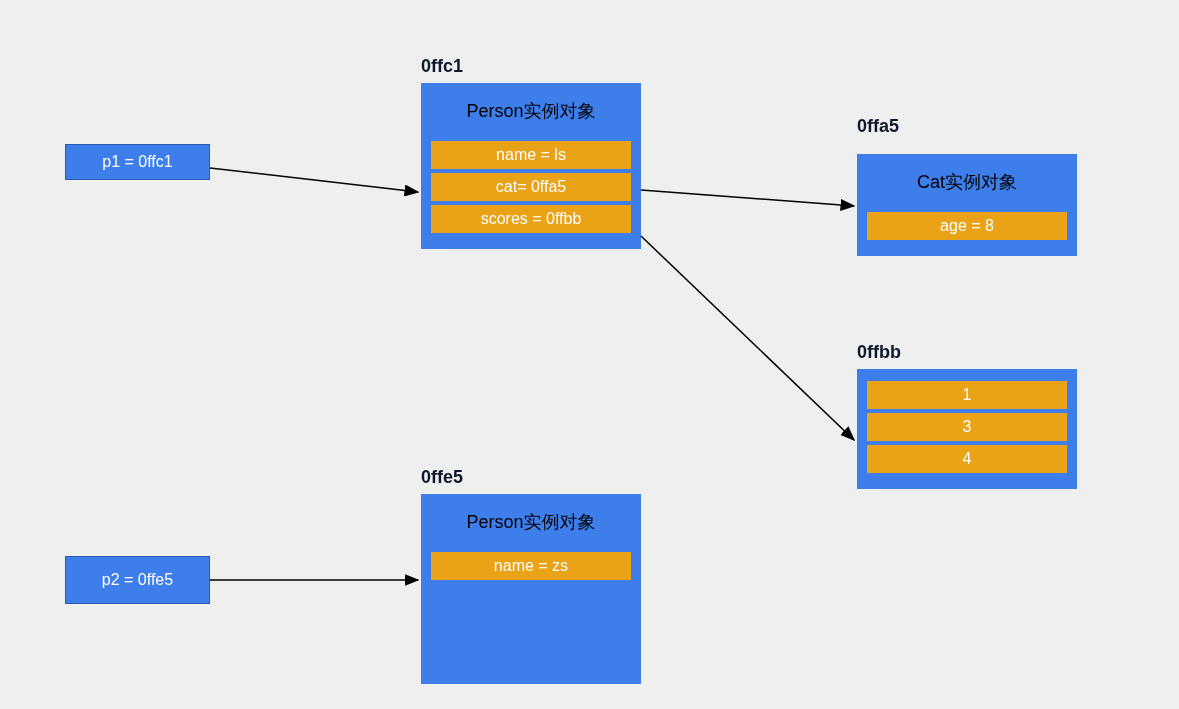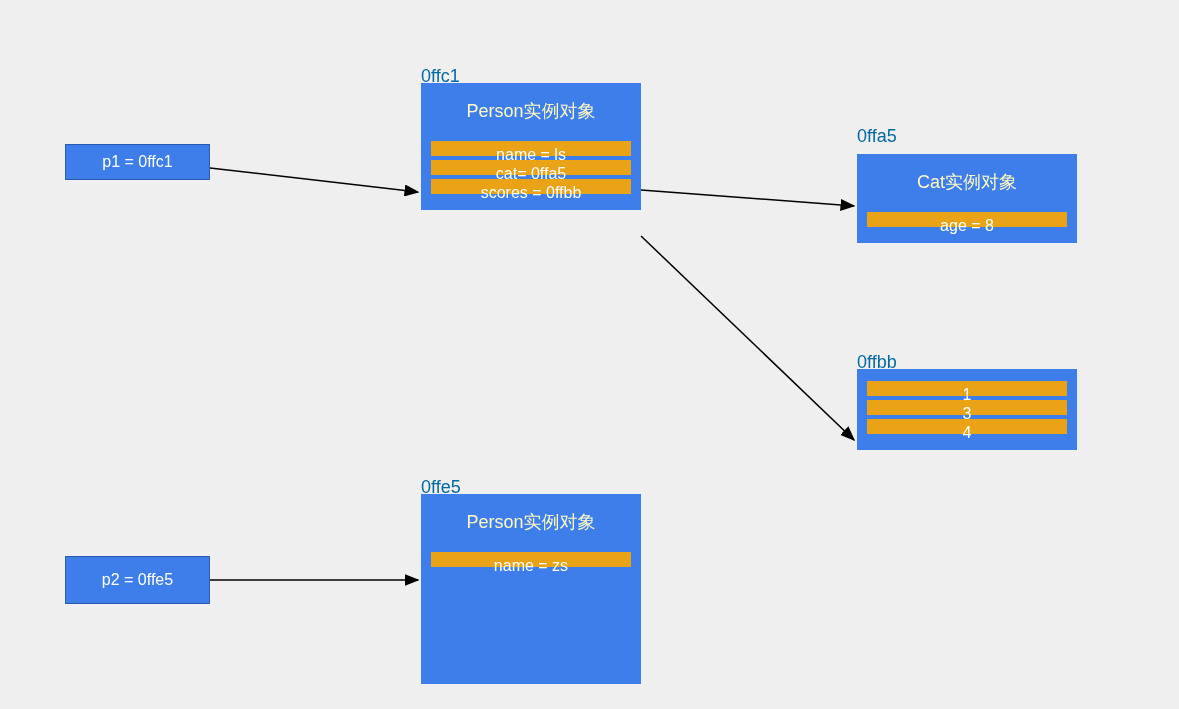--- a/index.html
+++ b/index.html
@@ -24,38 +24,37 @@
     display: flex;
     align-items: center;
     justify-content: center;
     font-size: 16px;
     color: #fff;
   }
   .obj-box {
     padding: 8px 10px 12px 10px;
   }
   .obj-title {
-    color: #fef9c3;
+    color: #000000;
     font-size: 18px;
     padding: 8px 0 14px 0;
   }
   .field {
     background: #eaa317;
     color: #fff;
     font-size: 16px;
-    height: 15px;
+    height: 28px;
     line-height: 28px;
     margin: 4px 0;
   }
   .addr-label {
     position: absolute;
-    color: #0369a1;
+    color: #0f172a;
     font-size: 18px;
-    font-weight: 400;
-    margin-top: 10px;
+    font-weight: 700;
   }
   svg.arrows {
     position: absolute;
     left: 0;
     top: 0;
     width: 1179px;
     height: 709px;
     pointer-events: none;
   }
 </style>

